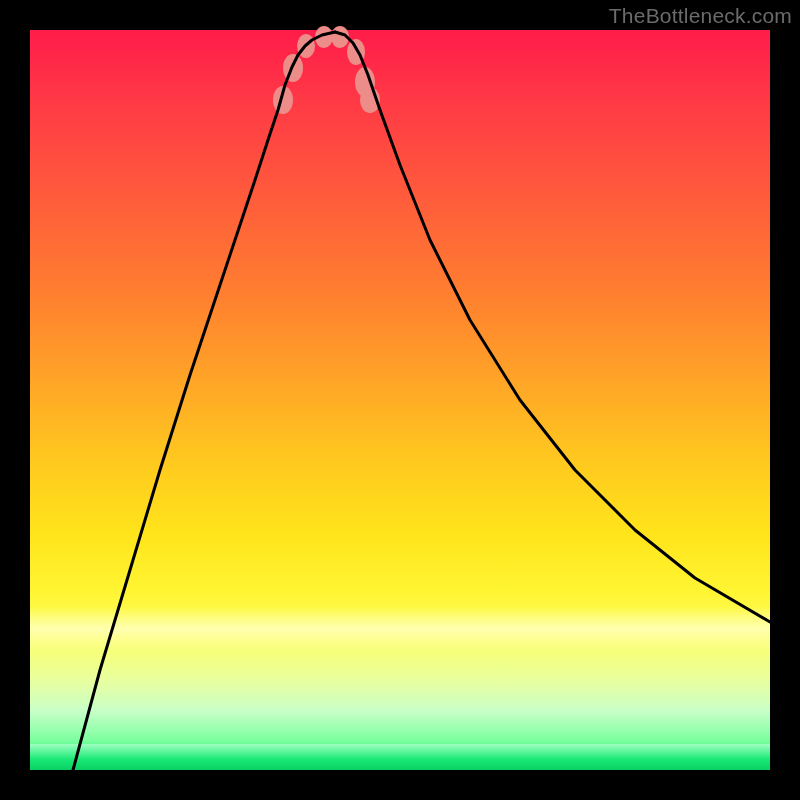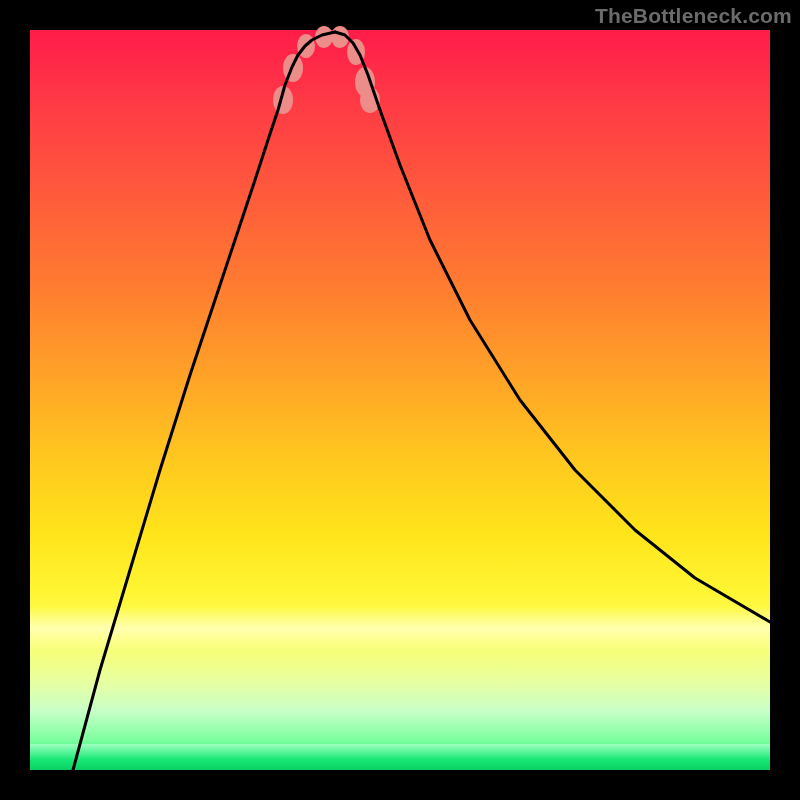--- a/index.html
+++ b/index.html
@@ -65,21 +65,20 @@
     overflow: visible;
   }
   .watermark {
     position: absolute;
     top: 4px;
     right: 8px;
     font-family: Arial, Helvetica, sans-serif;
     font-size: 21px;
     color: #6b6b6b;
     letter-spacing: 0.2px;
-    font-weight: bold;
   }
 </style>
 </head>
 <body>
 
 <div class="stage">
 
   <div class="plot-area">
     <div class="band-yellow"></div>
     <div class="band-green"></div>

